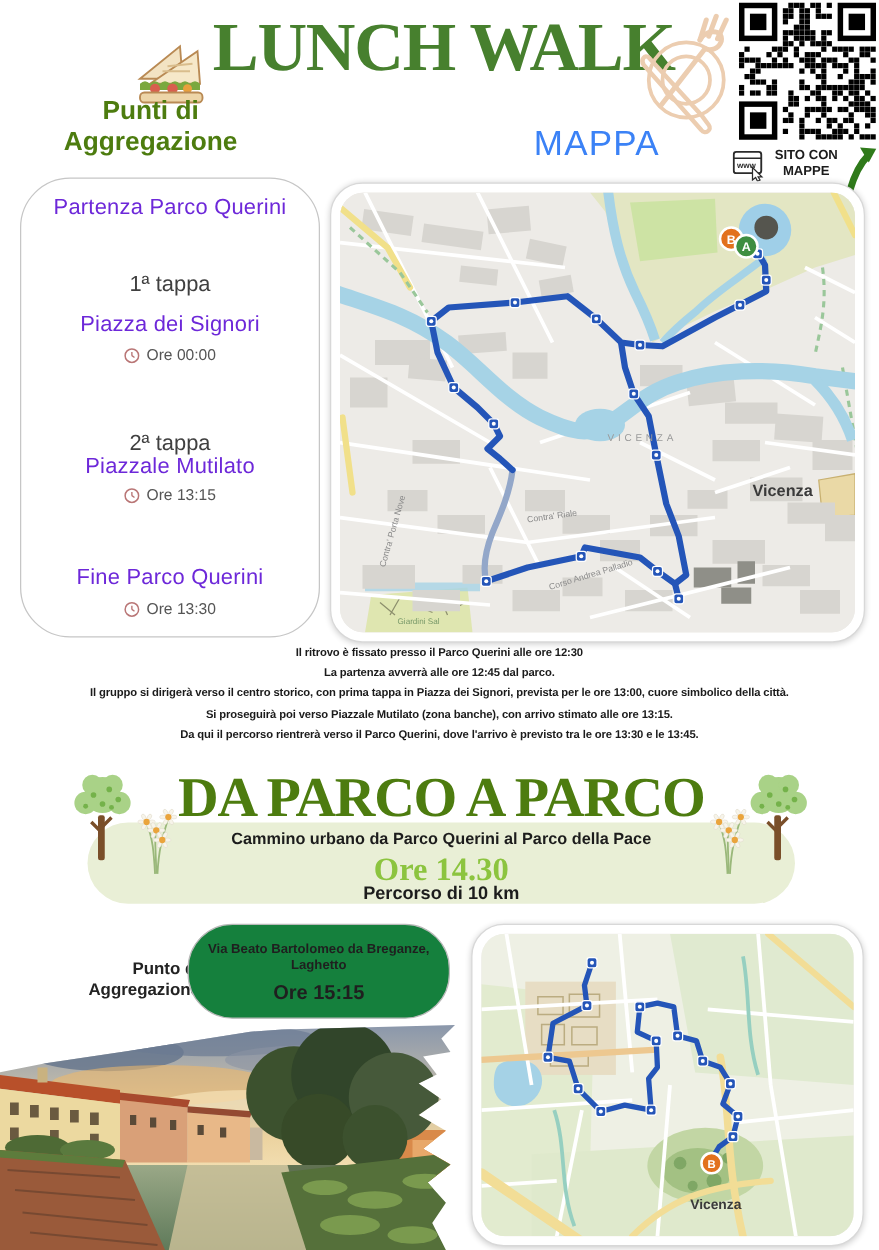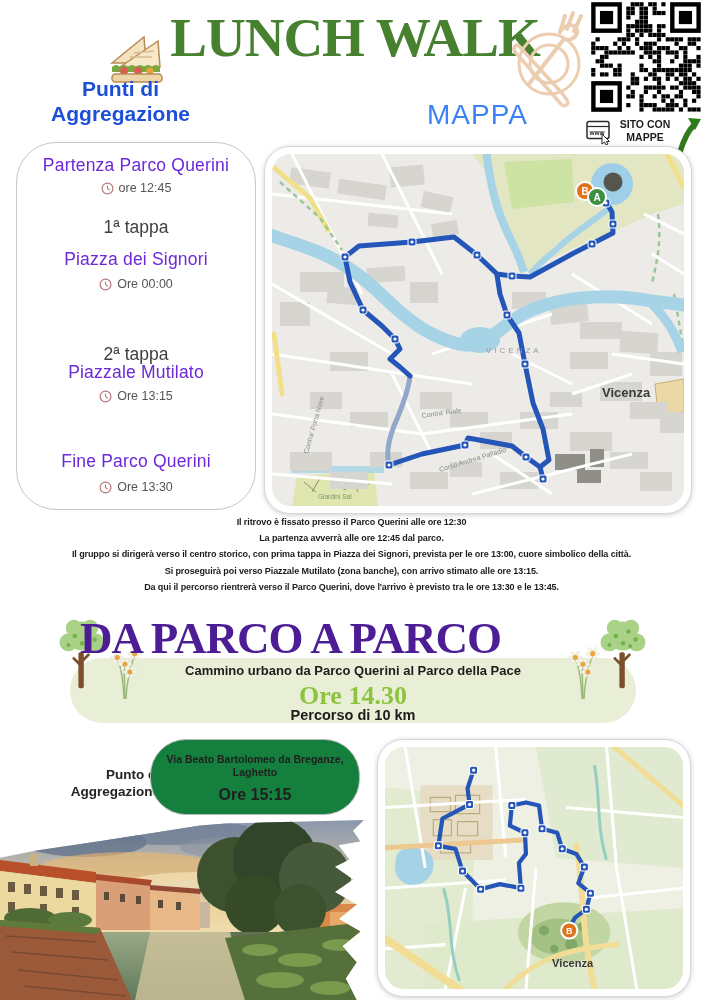--- a/index.html
+++ b/index.html
@@ -6,21 +6,21 @@
   .page{position:relative;width:703px;height:1000px;background:#ffffff;
         font-family:"Liberation Sans",sans-serif;overflow:hidden;color:#222;}
   .abs{position:absolute;}
   .ctr{text-align:center;}
 
   
   .main-title{left:150px;top:6px;width:410px;text-align:center;
     font-family:"Liberation Serif",serif;font-weight:bold;font-size:55px;
     letter-spacing:-1px;color:#47802e;white-space:nowrap;}
   .left-heading{left:18px;top:76px;width:205px;font-size:21px;font-weight:bold;
-    color:#1d4ed8;line-height:25px;}
+    color:#4d7c0f;line-height:25px;}
   .mappa-heading{left:400px;top:99px;width:155px;font-size:28px;font-weight:normal;
     letter-spacing:1px;color:#3b82f6;}
   .qr-wrap{left:589px;top:0px;width:114px;height:114px;background:#fff;}
   .qr-caption{left:614px;top:118px;width:62px;font-size:10.5px;font-weight:bold;
     color:#1c1c1c;line-height:13px;}
 
   
   .stops-box{left:16px;top:142px;width:238px;height:366px;background:#fff;
     border:1.5px solid #c6c6c6;border-radius:40px;}
   .stop-name{position:absolute;left:0;width:100%;text-align:center;
@@ -38,23 +38,23 @@
   .map-inner{width:100%;height:100%;border-radius:19px;overflow:hidden;background:#edebe7;}
 
   
   .description{left:0;top:514px;width:703px;}
   .desc-line{width:100%;text-align:center;font-size:9px;font-weight:bold;
     color:#1b1b1b;line-height:16.2px;white-space:nowrap;letter-spacing:-0.1px;}
 
   
   .banner-pill{left:70px;top:658px;width:566px;height:65px;background:#e9efd6;
     border-radius:42px;}
-  .banner-title{left:80px;top:612px;width:546px;
+  .banner-title{left:80px;top:612px;width:546px;text-align:center;
     font-family:"Liberation Serif",serif;font-weight:bold;font-size:45px;
-    letter-spacing:-1px;color:#4c1d95;white-space:nowrap;}
+    letter-spacing:-1px;color:#4d7c0f;white-space:nowrap;}
   .banner-subtitle{left:70px;top:663px;width:566px;text-align:center;
     font-size:13px;font-weight:bold;color:#1c1c1c;}
   .banner-time{left:70px;top:681px;width:566px;text-align:center;
     font-family:"Liberation Serif",serif;font-weight:bold;font-size:26px;color:#8cc43f;}
   .banner-distance{left:70px;top:707px;width:566px;text-align:center;
     font-size:14.5px;font-weight:bold;color:#1c1c1c;}
 
   
   .bottom-heading{left:40px;top:766px;width:120px;font-size:13.5px;font-weight:bold;
     color:#232323;line-height:17px;text-align:right;}
@@ -360,27 +360,20 @@
   </div>
 
   <div class="abs left-heading ctr">
     <div>Punti di</div>
     <div>Aggregazione</div>
   </div>
   <div class="abs mappa-heading ctr">MAPPA</div>
 
   <div class="abs stops-box">
     <div class="stop-name" style="top:12px;">Partenza Parco Querini</div>
-    <div class="stop-time" style="top:38px;">
-      <svg width="13" height="13" viewBox="0 0 13 13">
-          <circle cx="6.5" cy="6.5" r="5.4" fill="none" stroke="#b97676" stroke-width="1.2"></circle>
-          <path d="M6.5,6.5 L6.5,3.6 M6.5,6.5 L8.6,8" stroke="#b97676" stroke-width="1.1"></path>
-        </svg>
-      <span>ore 12:45</span>
-    </div>
 
     <div class="stop-label" style="top:74px;">1ª tappa</div>
     <div class="stop-name" style="top:106px;">Piazza dei Signori</div>
     <div class="stop-time" style="top:134px;">
       <svg width="13" height="13" viewBox="0 0 13 13">
           <circle cx="6.5" cy="6.5" r="5.4" fill="none" stroke="#b97676" stroke-width="1.2"></circle>
           <path d="M6.5,6.5 L6.5,3.6 M6.5,6.5 L8.6,8" stroke="#b97676" stroke-width="1.1"></path>
         </svg>
       <span>Ore 00:00</span>
     </div>

